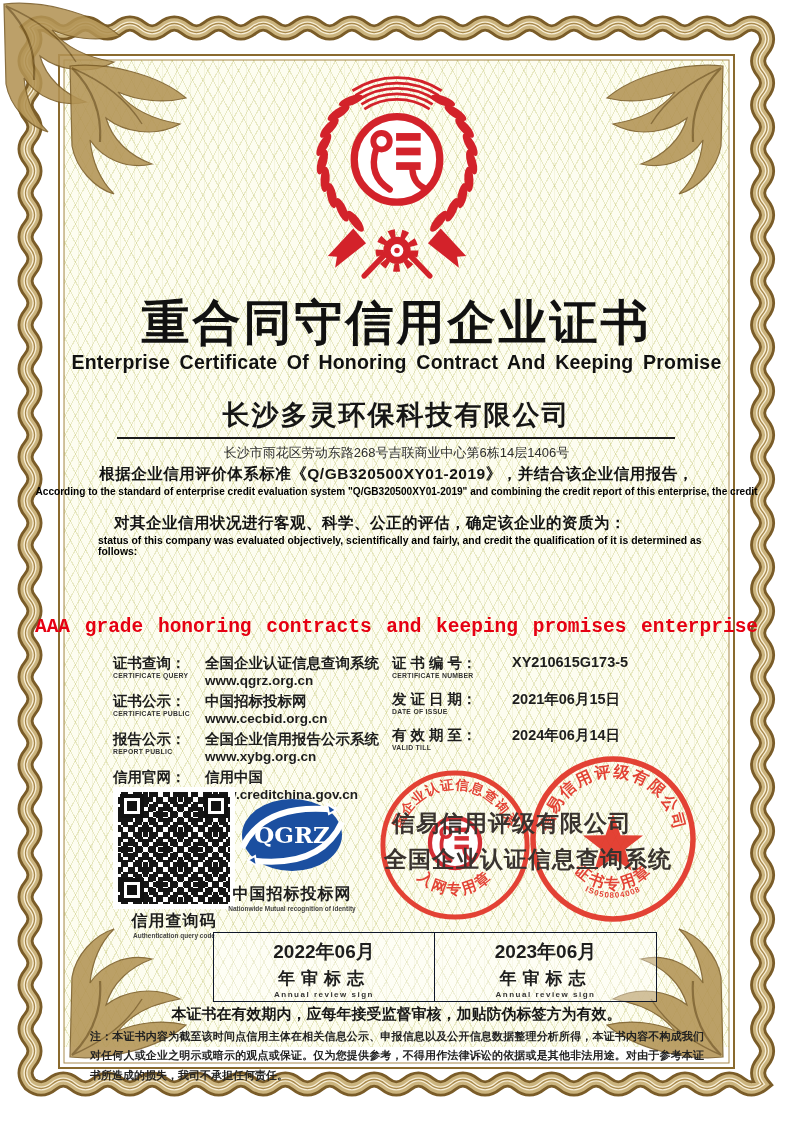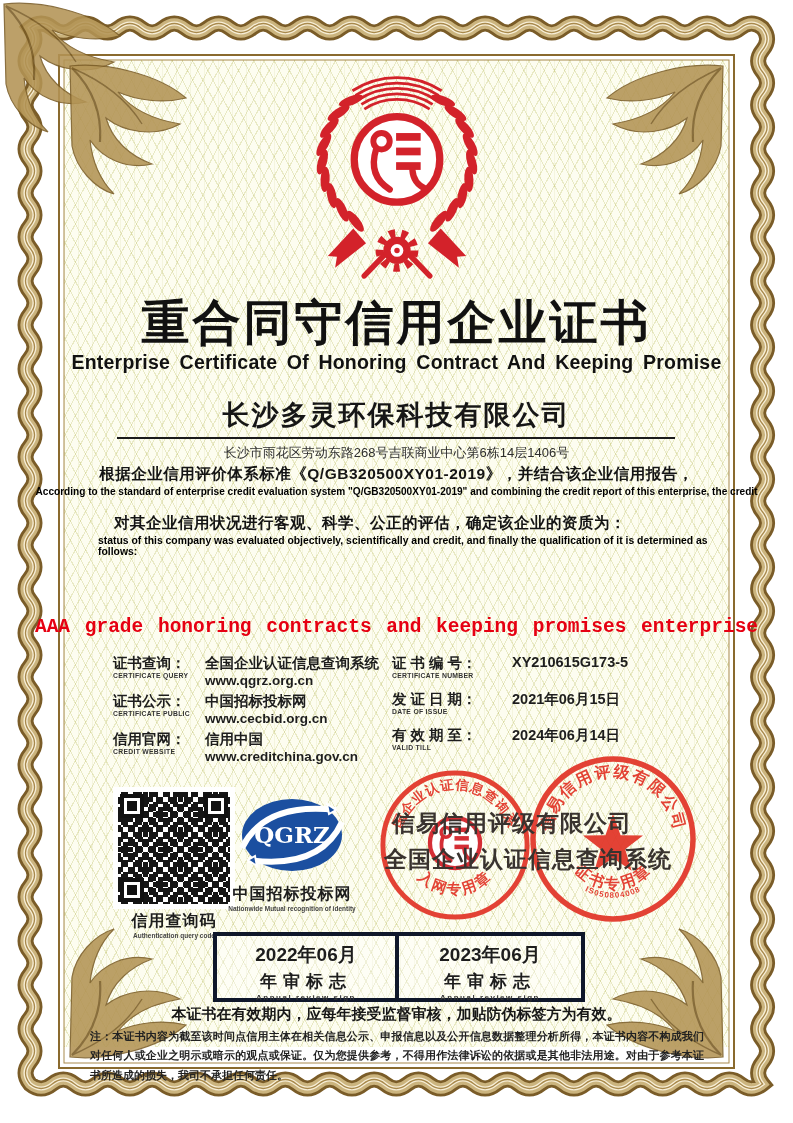--- a/index.html
+++ b/index.html
@@ -55,21 +55,21 @@
   .qgrz-label{left:224px;top:884px;width:136px;text-align:center;}
   
   .stamp{mix-blend-mode:multiply;opacity:.95;}
   .stampL{left:376px;top:766px;width:158px;height:158px;}
   .stampR{left:526px;top:752px;width:174px;height:174px;}
   .ov-line{color:#39332f;font-weight:800;letter-spacing:1px;font-size:23px;white-space:nowrap;z-index:3;}
   .ov1{left:392px;top:808px;}
   .ov2{left:384px;top:844px;}
   
   .annual{left:213px;top:932px;display:flex;}
-  .abox{width:186px;height:70px;border:4px solid #0f172a;box-sizing:border-box;text-align:center;padding-top:6px;background:rgba(255,255,255,.35);}
+  .abox{width:222px;height:70px;border:1px solid #0f172a;box-sizing:border-box;text-align:center;padding-top:6px;background:rgba(255,255,255,.35);}
   .abox + .abox{border-left:none;}
   .a-date{font-size:19px;font-weight:700;color:#1d1d1d;}
   .a-cn{font-size:17px;font-weight:800;color:#1d1d1d;letter-spacing:6px;margin-top:2px;}
   .a-en{font-size:8px;font-weight:700;color:#333;letter-spacing:1.5px;margin-top:0px;}
   .valid{top:1005px;font-size:15px;font-weight:800;color:#171717;}
   .note{top:1027px;left:90px;width:614px;font-size:11px;font-weight:700;color:#222;line-height:1.75;text-align:justify;}
 </style>
 </head>
 <body>
 
@@ -156,21 +156,21 @@
 
     <div class="abs ctr title-cn">重合同守信用企业证书</div>
     <div class="abs ctr title-en">Enterprise Certificate Of Honoring Contract And Keeping Promise</div>
     <div class="abs ctr company">长沙多灵环保科技有限公司</div>
     <div class="abs rule"></div>
     <div class="abs ctr address">长沙市雨花区劳动东路268号吉联商业中心第6栋14层1406号</div>
 
     <div class="abs ctr p1cn cn-blk">根据企业信用评价体系标准《Q/GB320500XY01-2019》，并结合该企业信用报告，</div>
     <div class="abs ctr p1en">According to the standard of enterprise credit evaluation system "Q/GB320500XY01-2019" and combining the credit report of this enterprise, the credit</div>
     <div class="abs p2cn cn-blk">对其企业信用状况进行客观、科学、公正的评估，确定该企业的资质为：</div>
-    <div class="abs p2en">status of this company was evaluated objectively, scientifically and credit, and finally the qualification of it is determined as follows:</div>
+    <div class="abs p2en">status of this company was evaluated objectively, scientifically and fairly, and credit the qualification of it is determined as follows:</div>
 
     <div class="abs ctr grade-en red">AAA grade honoring contracts and keeping promises enterprise</div>
 
     <div class="abs info-left">
       <div class="irow">
         <div class="ilabel">
             <div class="lab-cn">证书查询：</div>
             <div class="lab-en">CERTIFICATE QUERY</div>
           </div>
         <div>
@@ -179,20 +179,30 @@
           </div>
       </div>
       <div class="irow">
         <div class="ilabel">
             <div class="lab-cn">证书公示：</div>
             <div class="lab-en">CERTIFICATE PUBLIC</div>
           </div>
         <div>
             <div class="val-cn">中国招标投标网</div>
             <div class="val-url">www.cecbid.org.cn</div>
+          </div>
+      </div>
+      <div class="irow">
+        <div class="ilabel">
+            <div class="lab-cn">报告公示：</div>
+            <div class="lab-en">REPORT PUBLIC</div>
+          </div>
+        <div>
+            <div class="val-cn">全国企业信用报告公示系统</div>
+            <div class="val-url">www.xybg.org.cn</div>
           </div>
       </div>
       <div class="irow">
         <div class="ilabel">
             <div class="lab-cn">信用官网：</div>
             <div class="lab-en">CREDIT WEBSITE</div>
           </div>
         <div>
             <div class="val-cn">信用中国</div>
             <div class="val-url">www.creditchina.gov.cn</div>

